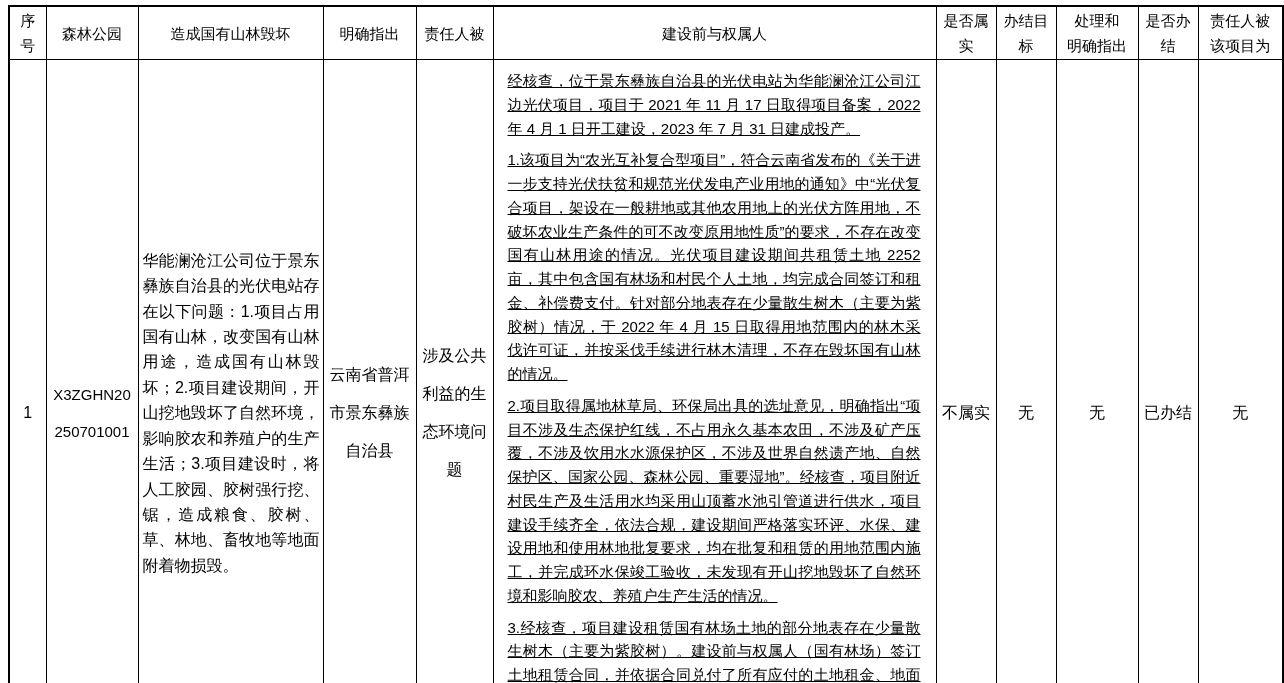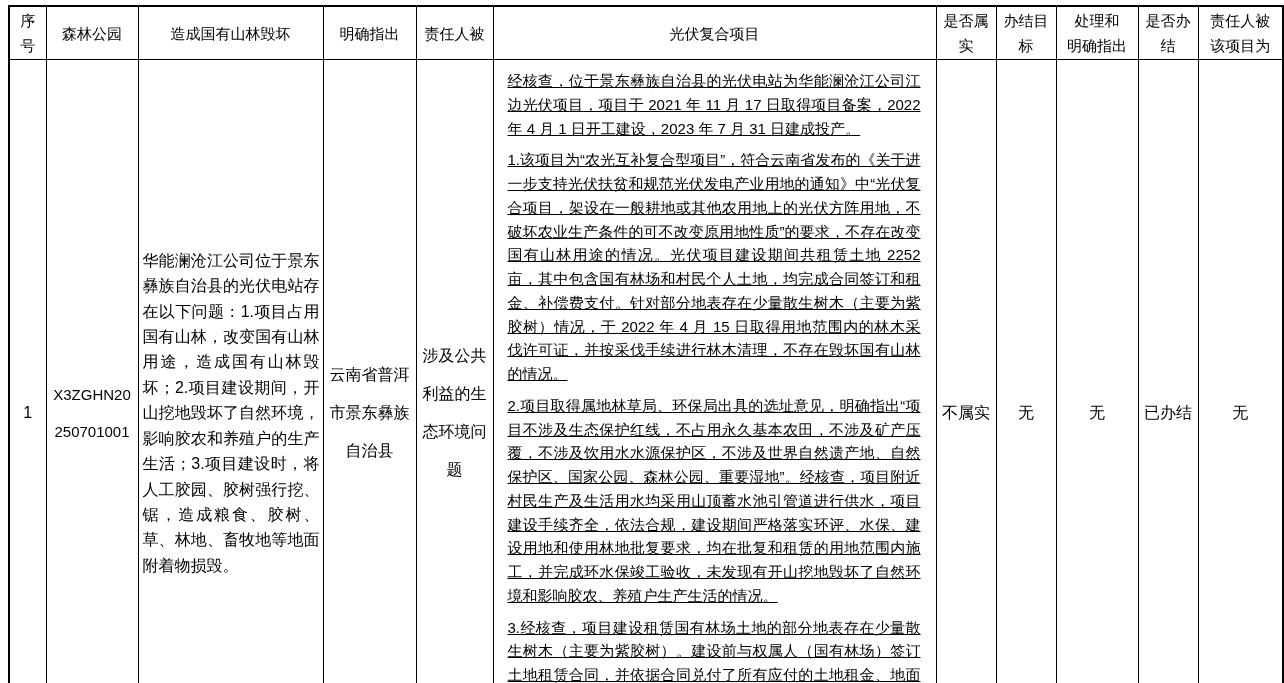--- a/index.html
+++ b/index.html
@@ -81,21 +81,21 @@
       <col style="width:85px">
     </colgroup>
     <thead>
       <tr>
         <th>序
 号</th>
         <th>森林公园</th>
         <th>造成国有山林毁坏</th>
         <th>明确指出</th>
         <th>责任人被</th>
-        <th>光伏复合项目</th>
+        <th>建设前与权属人</th>
         <th>是否属
 实</th>
         <th>办结目
 标</th>
         <th>处理和
 明确指出</th>
         <th>是否办
 结</th>
         <th>责任人被
 该项目为</th>

